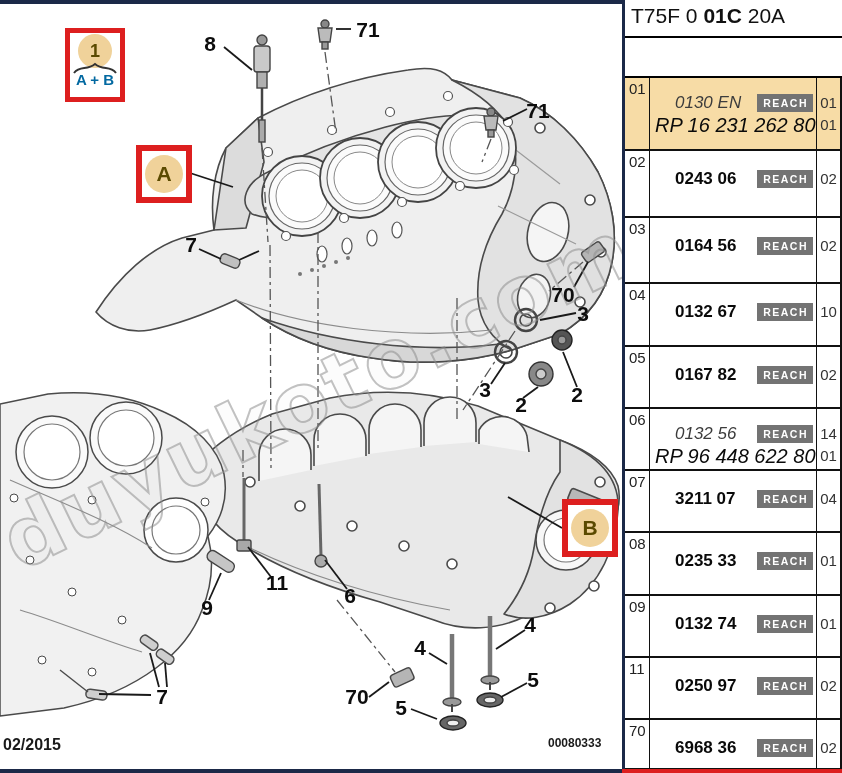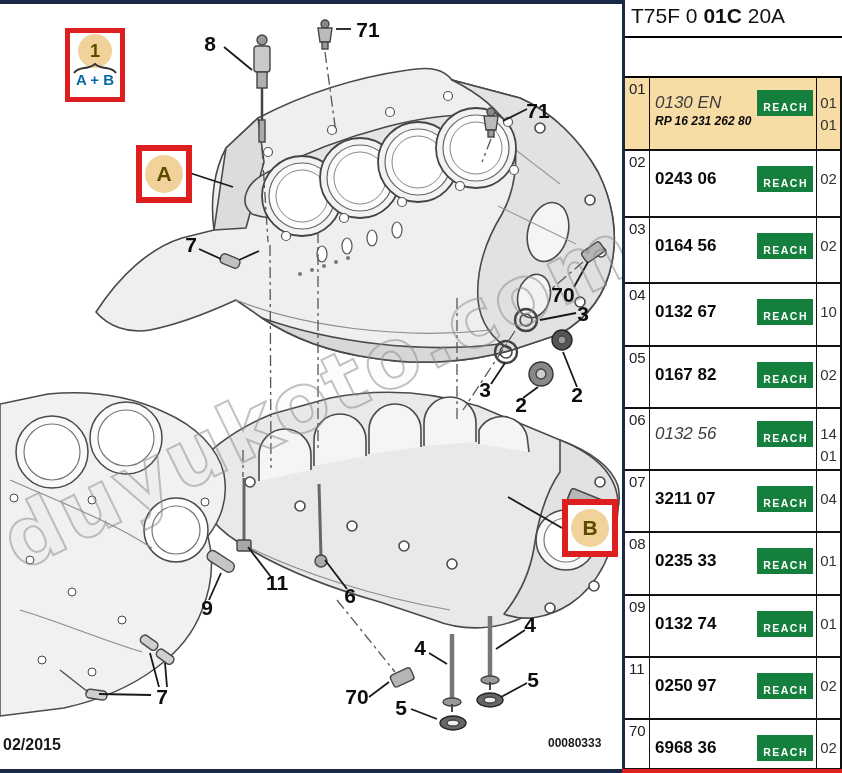--- a/index.html
+++ b/index.html
@@ -36,26 +36,26 @@
     padding:4px 0 0 6px;white-space:nowrap;overflow:hidden;}
   #thead .b{font-weight:bold;}
   #thead span{white-space:pre;}
   #tgap{height:38px;border-bottom:2px solid #000;}
   .row{display:flex;border-bottom:2px solid #111;box-sizing:border-box;}
   .row.hl{background:#f7dca6;}
   .idx{width:25px;border-right:1px solid #111;font-size:15px;color:#222;
     padding:2px 0 0 4px;box-sizing:border-box;}
   .main{flex:1;padding:17px 3px 0 5px;box-sizing:border-box;min-width:0;}
   .row.has-rp .main{padding-top:14px;}
-  .line1{display:flex;justify-content:space-between;align-items:center;height:22px;}
+  .line1{display:flex;justify-content:space-between;align-items:center;height:22px;margin-left:20px;}
   .part{font-size:17px;font-weight:bold;color:#0a0a0a;white-space:nowrap;}
   .part.it{font-weight:normal;font-style:italic;color:#3c3c3c;}
-  .reach{background:#15803d;color:#fff;font-size:10.5px;font-weight:bold;
-    letter-spacing:1.5px;padding:12px 5px 2px 6px;line-height:1.1;}
-  .line2{height:22px;text-align:left;font-size:12px;font-weight:bold;
+  .reach{background:#737373;color:#fff;font-size:10.5px;font-weight:bold;
+    letter-spacing:1.5px;padding:4px 5px 2px 6px;line-height:1.1;}
+  .line2{height:22px;text-align:left;font-size:20px;font-weight:normal;
     font-style:italic;color:#0a0a0a;white-space:nowrap;}
   .qty{width:24px;border-left:1px solid #111;padding-top:17px;font-size:15px;
     color:#333;box-sizing:border-box;text-align:center;}
   .row.has-rp .qty{padding-top:14px;}
   .qty div{height:22px;line-height:22px;}
   .sliver{width:5px;border-left:2px solid #111;box-sizing:border-box;position:relative;}
   .row.hl .sliver{background:#f7dca6;}
   #red-bar{position:absolute;left:622px;top:769px;width:220px;height:4px;background:#dd1f1f;}
 </style>
 </head>
@@ -395,20 +395,21 @@
           </div>
           <div class="sliver"></div>
         </div>
         <div class="row has-rp" style="height: 62px;">
           <div class="idx">06</div>
           <div class="main">
             <div class="line1">
               <span class="part it">0132 56</span>
               <span class="reach">REACH</span>
             </div>
+            <div class="line2">RP 96 448 622 80</div>
           </div>
           <div class="qty">
             <div>14</div>
             <div>01</div>
           </div>
           <div class="sliver"></div>
         </div>
         <div class="row" style="height: 62px;">
           <div class="idx">07</div>
           <div class="main">

